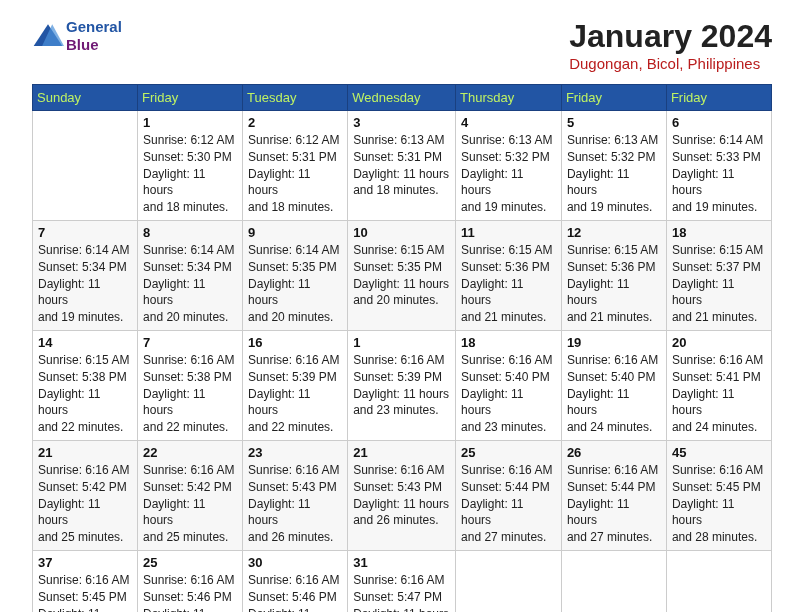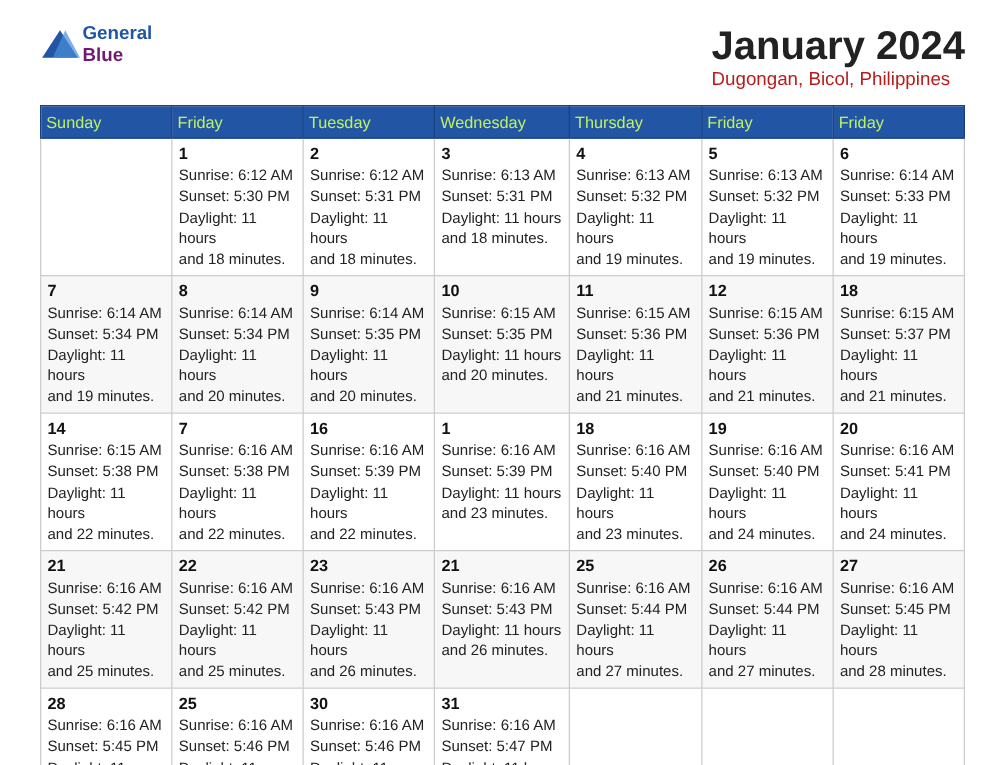--- a/index.html
+++ b/index.html
@@ -300,30 +300,30 @@
 and 27 minutes.</div>
           </td>
           <td>
             <div class="day-num">26</div>
             <div class="day-info" style="white-space: pre-line;">Sunrise: 6:16 AM
 Sunset: 5:44 PM
 Daylight: 11 hours
 and 27 minutes.</div>
           </td>
           <td>
-            <div class="day-num">27</div>
+            <div class="day-num">45</div>
             <div class="day-info" style="white-space: pre-line;">Sunrise: 6:16 AM
 Sunset: 5:45 PM
 Daylight: 11 hours
 and 28 minutes.</div>
           </td>
         </tr>
         <tr>
           <td>
-            <div class="day-num">28</div>
+            <div class="day-num">37</div>
             <div class="day-info" style="white-space: pre-line;">Sunrise: 6:16 AM
 Sunset: 5:45 PM
 Daylight: 11 hours
 and 28 minutes.</div>
           </td>
           <td>
             <div class="day-num">25</div>
             <div class="day-info" style="white-space: pre-line;">Sunrise: 6:16 AM
 Sunset: 5:46 PM
 Daylight: 11 hours

